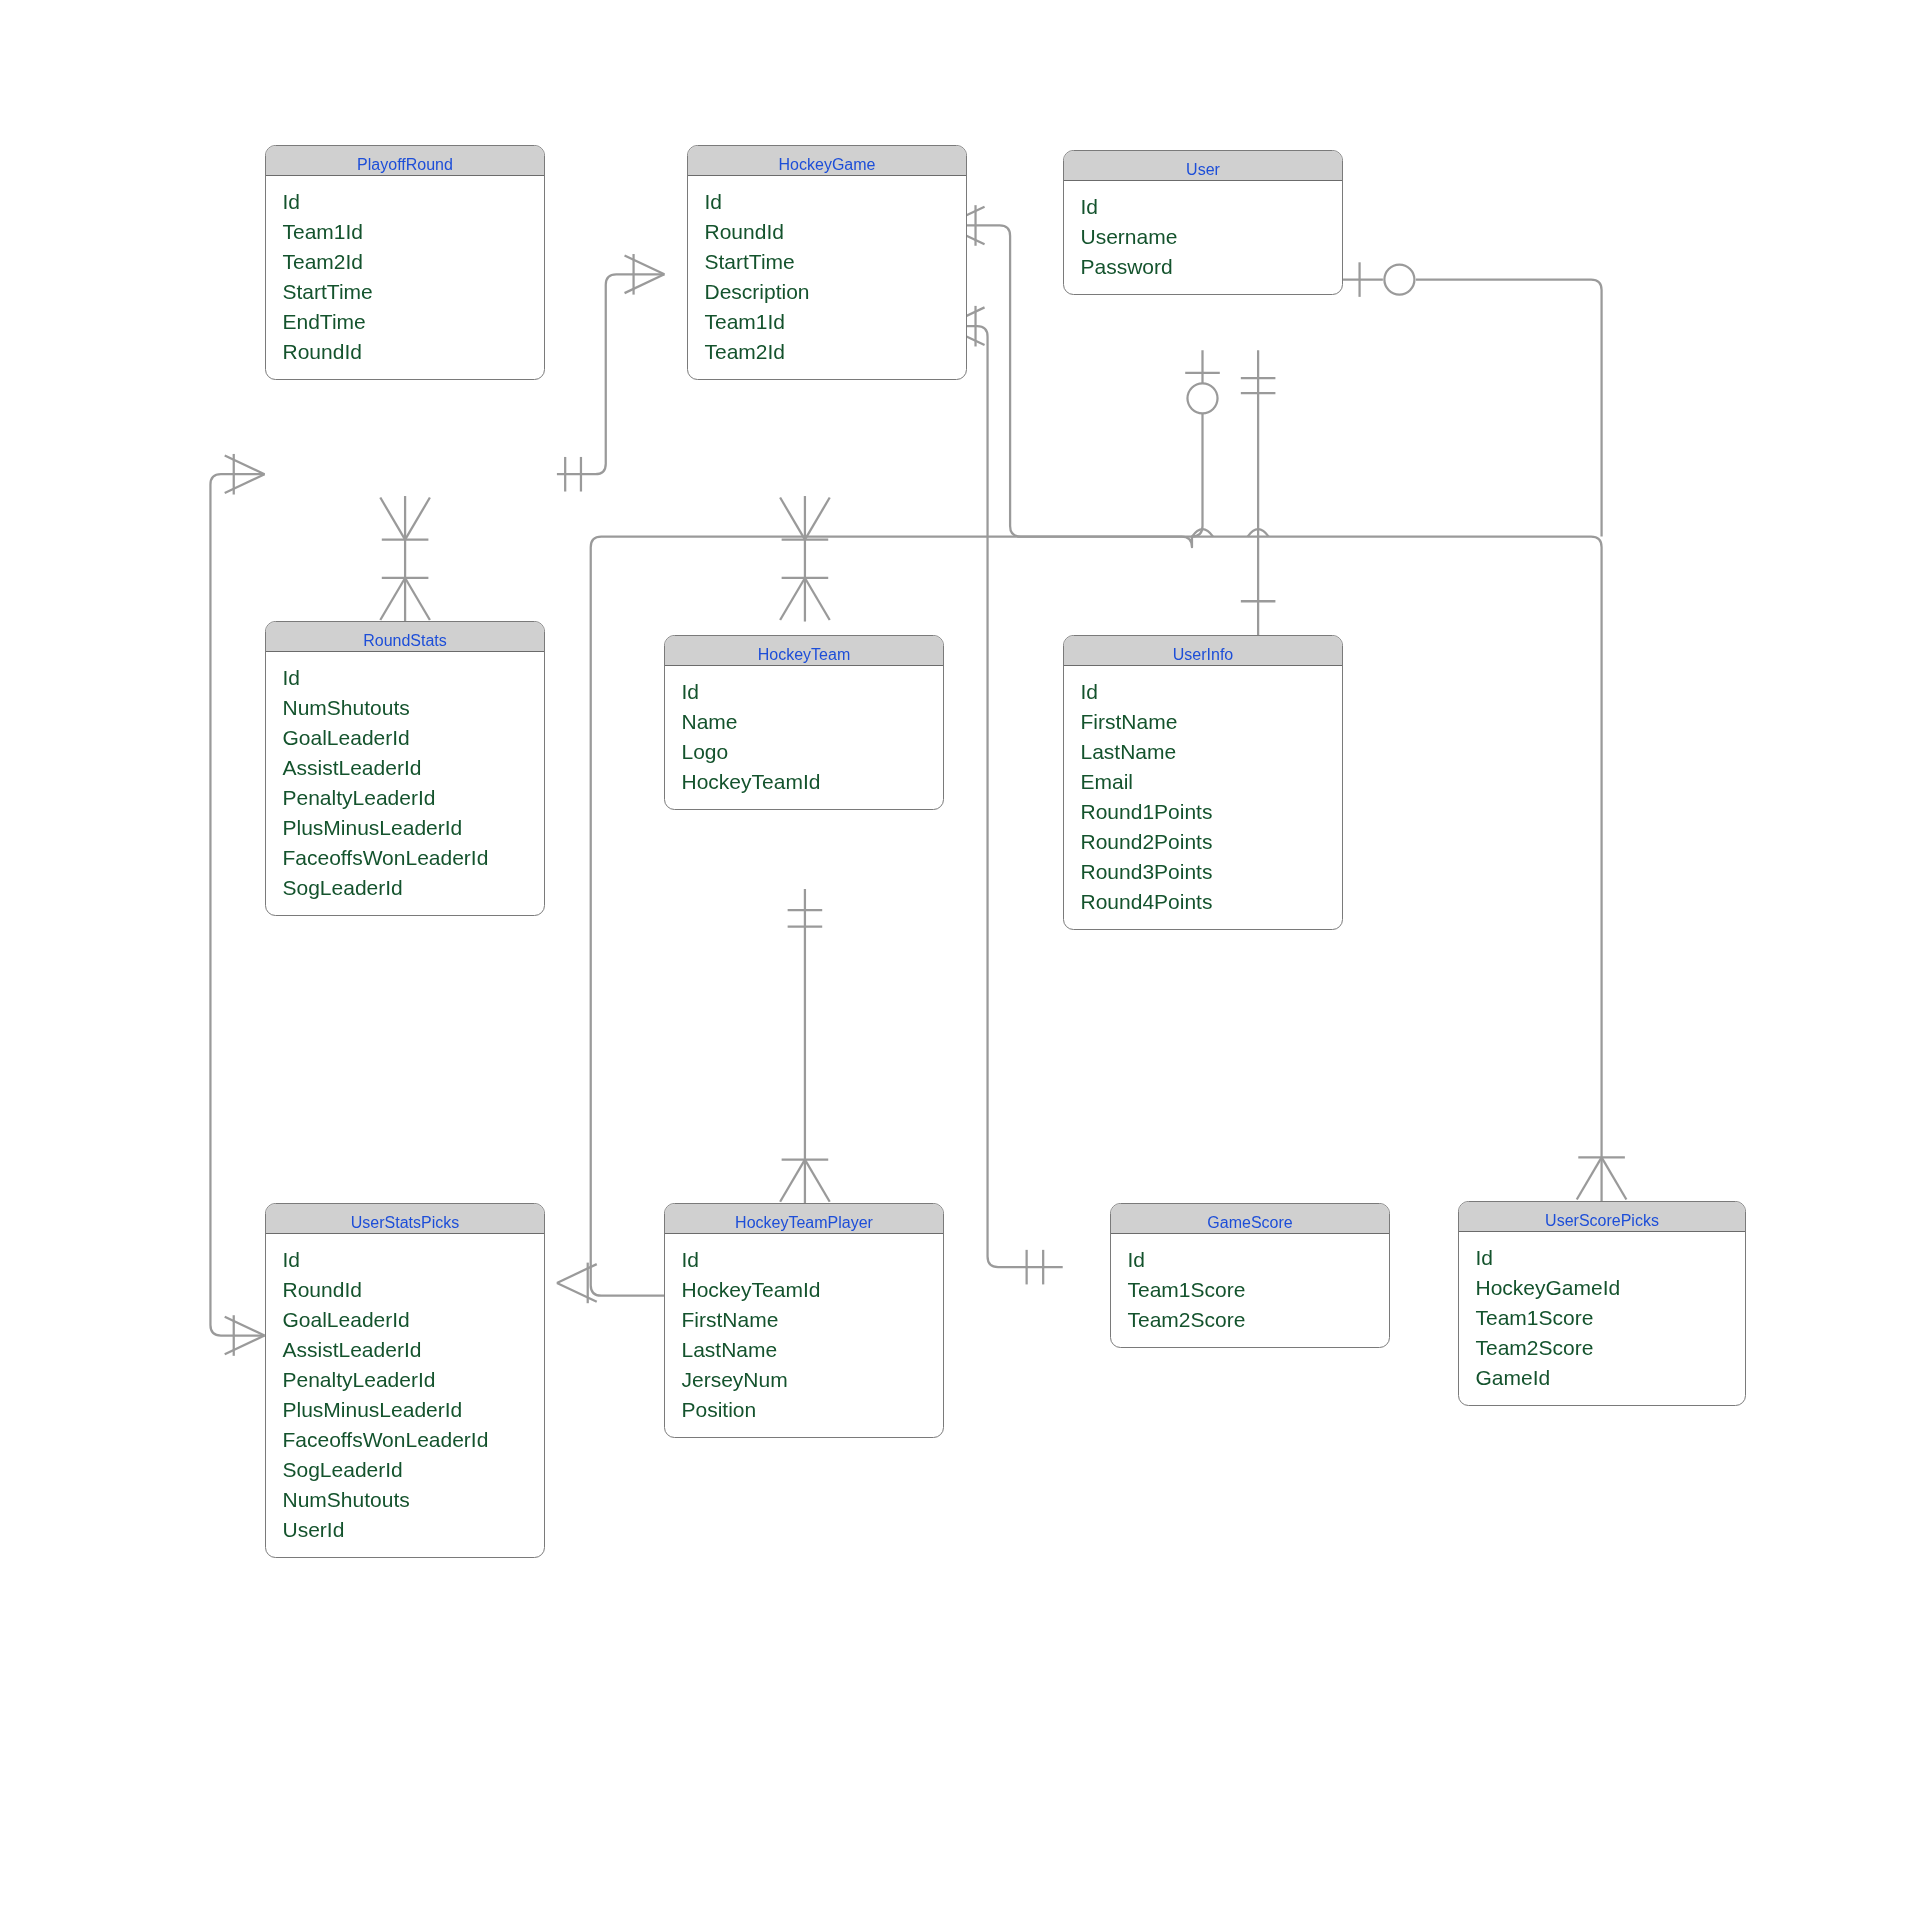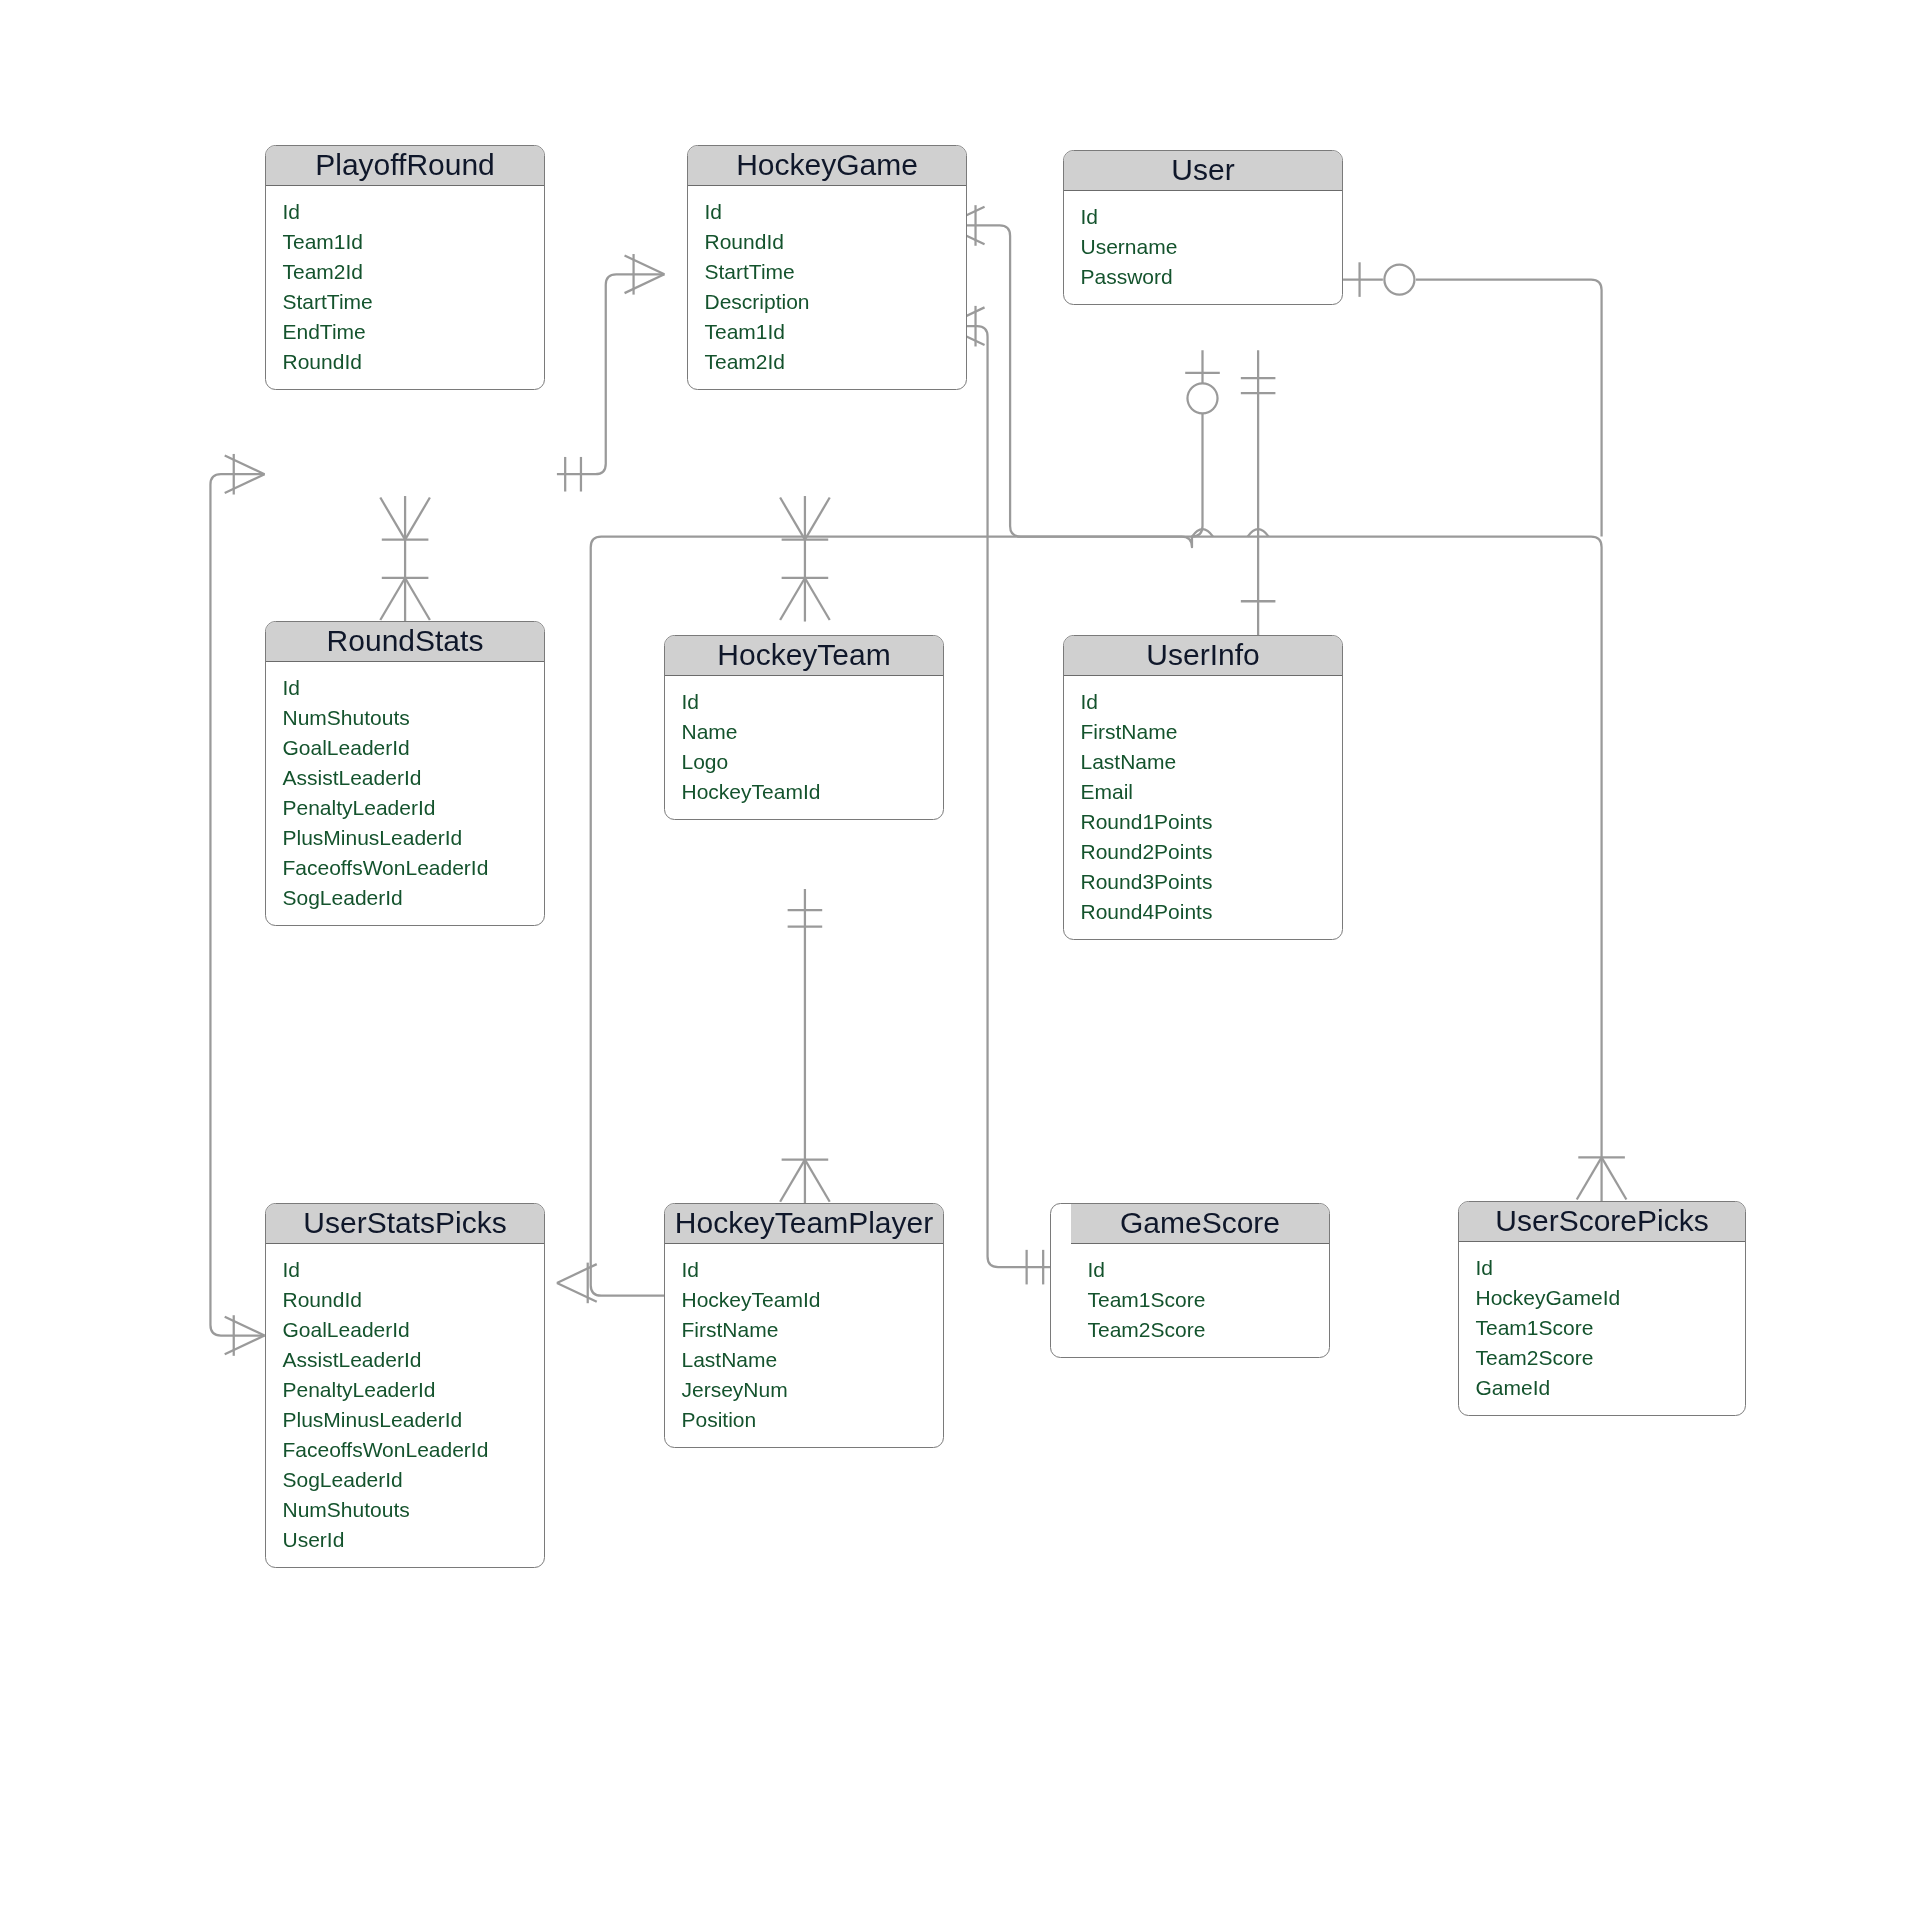--- a/index.html
+++ b/index.html
@@ -32,25 +32,25 @@
     background: #ffffff;
     border: 1.5px solid #7a7a7a;
     border-radius: 10.5px;
     overflow: hidden;
     z-index: 5;
   }
   .entity-header {
     box-sizing: border-box;
     background: #d0d0d0;
     border-bottom: 1.5px solid #6b6b6b;
-    height: 40px;
+    height: 30px;
     line-height: 38px;
     text-align: center;
-    font-size: 30px;
-    color: #0f172a;
+    font-size: 16px;
+    color: #1d4ed8;
     white-space: nowrap;
     overflow: hidden;
   }
   .entity-body {
     padding: 10.5px 0 12px 0;
   }
   .attr {
     font-size: 21px;
     color: #14532d;
     line-height: 1;
@@ -268,21 +268,21 @@
         <div class="entity-header">HockeyTeamPlayer</div>
         <div class="entity-body">
           <div class="attr">Id</div>
           <div class="attr">HockeyTeamId</div>
           <div class="attr">FirstName</div>
           <div class="attr">LastName</div>
           <div class="attr">JerseyNum</div>
           <div class="attr">Position</div>
         </div>
       </div>
-      <div class="entity" style="left: 1050px; top: 1203px; width: 280px; padding-left: 20px;">
+      <div class="entity" style="left: 1110px; top: 1203px; width: 280px;">
         <div class="entity-header">GameScore</div>
         <div class="entity-body">
           <div class="attr">Id</div>
           <div class="attr">Team1Score</div>
           <div class="attr">Team2Score</div>
         </div>
       </div>
       <div class="entity" style="left: 1458px; top: 1201px; width: 288px;">
         <div class="entity-header">UserScorePicks</div>
         <div class="entity-body">

